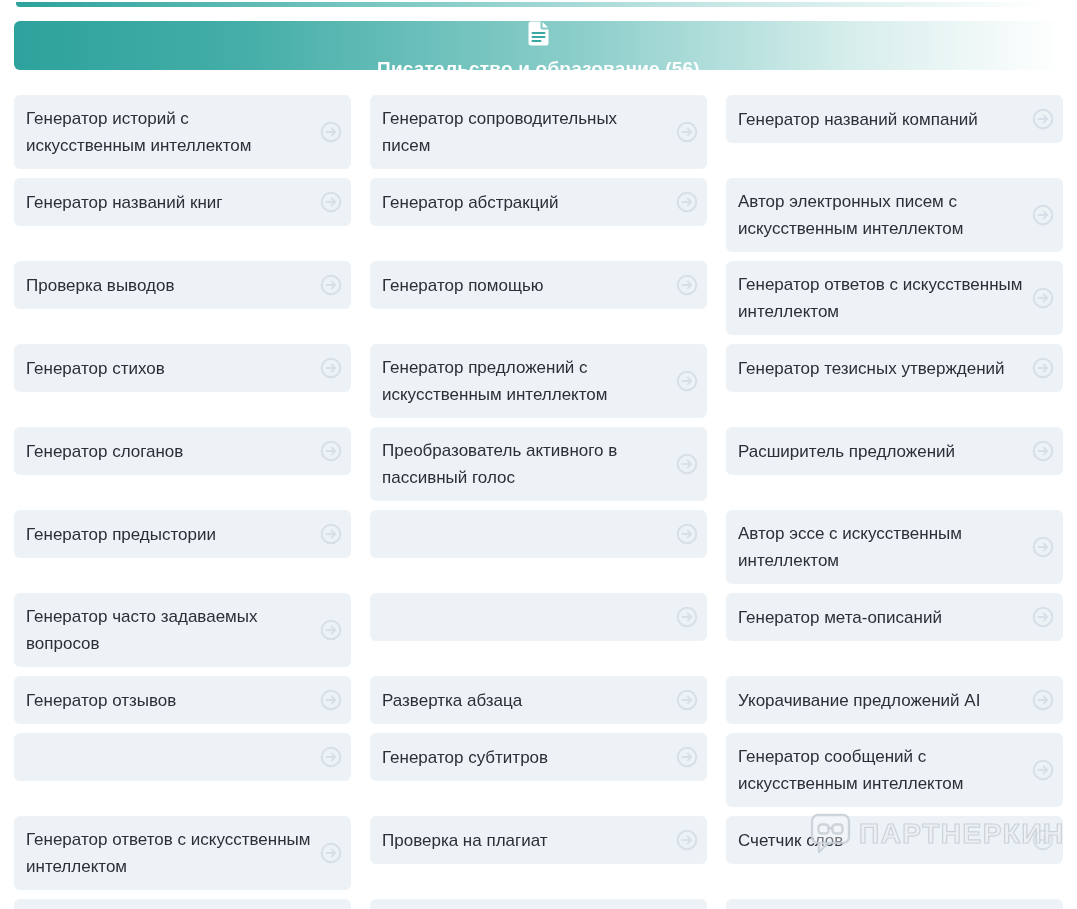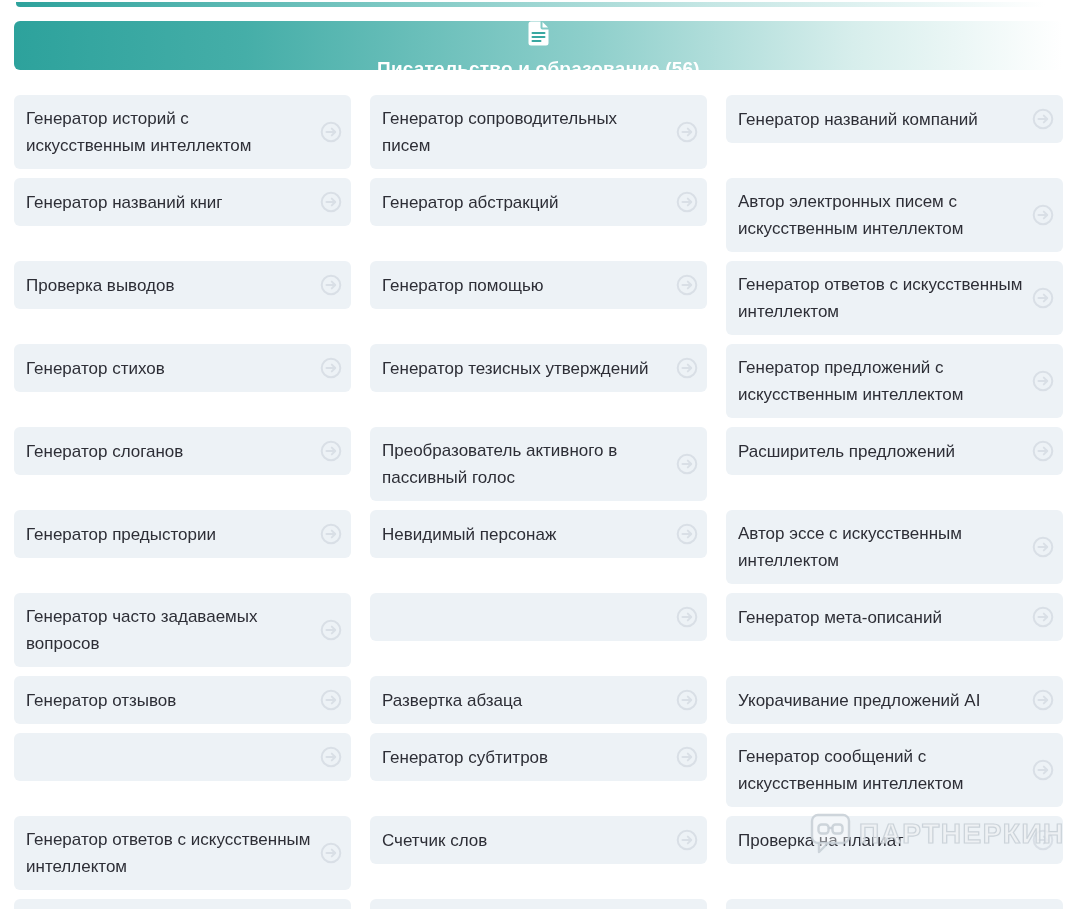--- a/index.html
+++ b/index.html
@@ -220,42 +220,42 @@
       <span class="arrow-icon">
         <svg width="22" height="22" viewBox="0 0 22 22" fill="none" stroke="#d9dfe6" stroke-width="2" stroke-linecap="round" stroke-linejoin="round">
           <circle cx="11" cy="11" r="9.3"></circle>
           <path d="M6.5 11 H15"></path>
           <path d="M11.8 7.6 L15.2 11 L11.8 14.4"></path>
         </svg>
       </span>
     </div>
 
     <div class="card">
+      <span class="card-label">Генератор предложений с искусственным интеллектом</span>
+      <span class="arrow-icon">
+        <svg width="22" height="22" viewBox="0 0 22 22" fill="none" stroke="#d9dfe6" stroke-width="2" stroke-linecap="round" stroke-linejoin="round">
+          <circle cx="11" cy="11" r="9.3"></circle>
+          <path d="M6.5 11 H15"></path>
+          <path d="M11.8 7.6 L15.2 11 L11.8 14.4"></path>
+        </svg>
+      </span>
+    </div>
+
+    <div class="card">
       <span class="card-label">Генератор тезисных утверждений</span>
       <span class="arrow-icon">
         <svg width="22" height="22" viewBox="0 0 22 22" fill="none" stroke="#d9dfe6" stroke-width="2" stroke-linecap="round" stroke-linejoin="round">
           <circle cx="11" cy="11" r="9.3"></circle>
           <path d="M6.5 11 H15"></path>
           <path d="M11.8 7.6 L15.2 11 L11.8 14.4"></path>
         </svg>
       </span>
     </div>
 
     <div class="card">
-      <span class="card-label">Генератор предложений с искусственным интеллектом</span>
-      <span class="arrow-icon">
-        <svg width="22" height="22" viewBox="0 0 22 22" fill="none" stroke="#d9dfe6" stroke-width="2" stroke-linecap="round" stroke-linejoin="round">
-          <circle cx="11" cy="11" r="9.3"></circle>
-          <path d="M6.5 11 H15"></path>
-          <path d="M11.8 7.6 L15.2 11 L11.8 14.4"></path>
-        </svg>
-      </span>
-    </div>
-
-    <div class="card">
       <span class="card-label">Генератор слоганов</span>
       <span class="arrow-icon">
         <svg width="22" height="22" viewBox="0 0 22 22" fill="none" stroke="#d9dfe6" stroke-width="2" stroke-linecap="round" stroke-linejoin="round">
           <circle cx="11" cy="11" r="9.3"></circle>
           <path d="M6.5 11 H15"></path>
           <path d="M11.8 7.6 L15.2 11 L11.8 14.4"></path>
         </svg>
       </span>
     </div>
 
@@ -286,21 +286,20 @@
       <span class="arrow-icon">
         <svg width="22" height="22" viewBox="0 0 22 22" fill="none" stroke="#d9dfe6" stroke-width="2" stroke-linecap="round" stroke-linejoin="round">
           <circle cx="11" cy="11" r="9.3"></circle>
           <path d="M6.5 11 H15"></path>
           <path d="M11.8 7.6 L15.2 11 L11.8 14.4"></path>
         </svg>
       </span>
     </div>
 
     <div class="card">
-      <span class="card-label">Невидимый персонаж</span>
       <span class="arrow-icon">
         <svg width="22" height="22" viewBox="0 0 22 22" fill="none" stroke="#d9dfe6" stroke-width="2" stroke-linecap="round" stroke-linejoin="round">
           <circle cx="11" cy="11" r="9.3"></circle>
           <path d="M6.5 11 H15"></path>
           <path d="M11.8 7.6 L15.2 11 L11.8 14.4"></path>
         </svg>
       </span>
     </div>
 
     <div class="card">
@@ -417,32 +416,32 @@
         <svg width="22" height="22" viewBox="0 0 22 22" fill="none" stroke="#d9dfe6" stroke-width="2" stroke-linecap="round" stroke-linejoin="round">
           <circle cx="11" cy="11" r="9.3"></circle>
           <path d="M6.5 11 H15"></path>
           <path d="M11.8 7.6 L15.2 11 L11.8 14.4"></path>
         </svg>
       </span>
     </div>
 
 
     <div class="card">
+      <span class="card-label">Проверка на плагиат</span>
+      <span class="arrow-icon">
+        <svg width="22" height="22" viewBox="0 0 22 22" fill="none" stroke="#d9dfe6" stroke-width="2" stroke-linecap="round" stroke-linejoin="round">
+          <circle cx="11" cy="11" r="9.3"></circle>
+          <path d="M6.5 11 H15"></path>
+          <path d="M11.8 7.6 L15.2 11 L11.8 14.4"></path>
+        </svg>
+      </span>
+    </div>
+
+    <div class="card">
       <span class="card-label">Счетчик слов</span>
-      <span class="arrow-icon">
-        <svg width="22" height="22" viewBox="0 0 22 22" fill="none" stroke="#d9dfe6" stroke-width="2" stroke-linecap="round" stroke-linejoin="round">
-          <circle cx="11" cy="11" r="9.3"></circle>
-          <path d="M6.5 11 H15"></path>
-          <path d="M11.8 7.6 L15.2 11 L11.8 14.4"></path>
-        </svg>
-      </span>
-    </div>
-
-    <div class="card">
-      <span class="card-label">Проверка на плагиат</span>
       <span class="arrow-icon">
         <svg width="22" height="22" viewBox="0 0 22 22" fill="none" stroke="#d9dfe6" stroke-width="2" stroke-linecap="round" stroke-linejoin="round">
           <circle cx="11" cy="11" r="9.3"></circle>
           <path d="M6.5 11 H15"></path>
           <path d="M11.8 7.6 L15.2 11 L11.8 14.4"></path>
         </svg>
       </span>
     </div>
 
     <div class="card">

